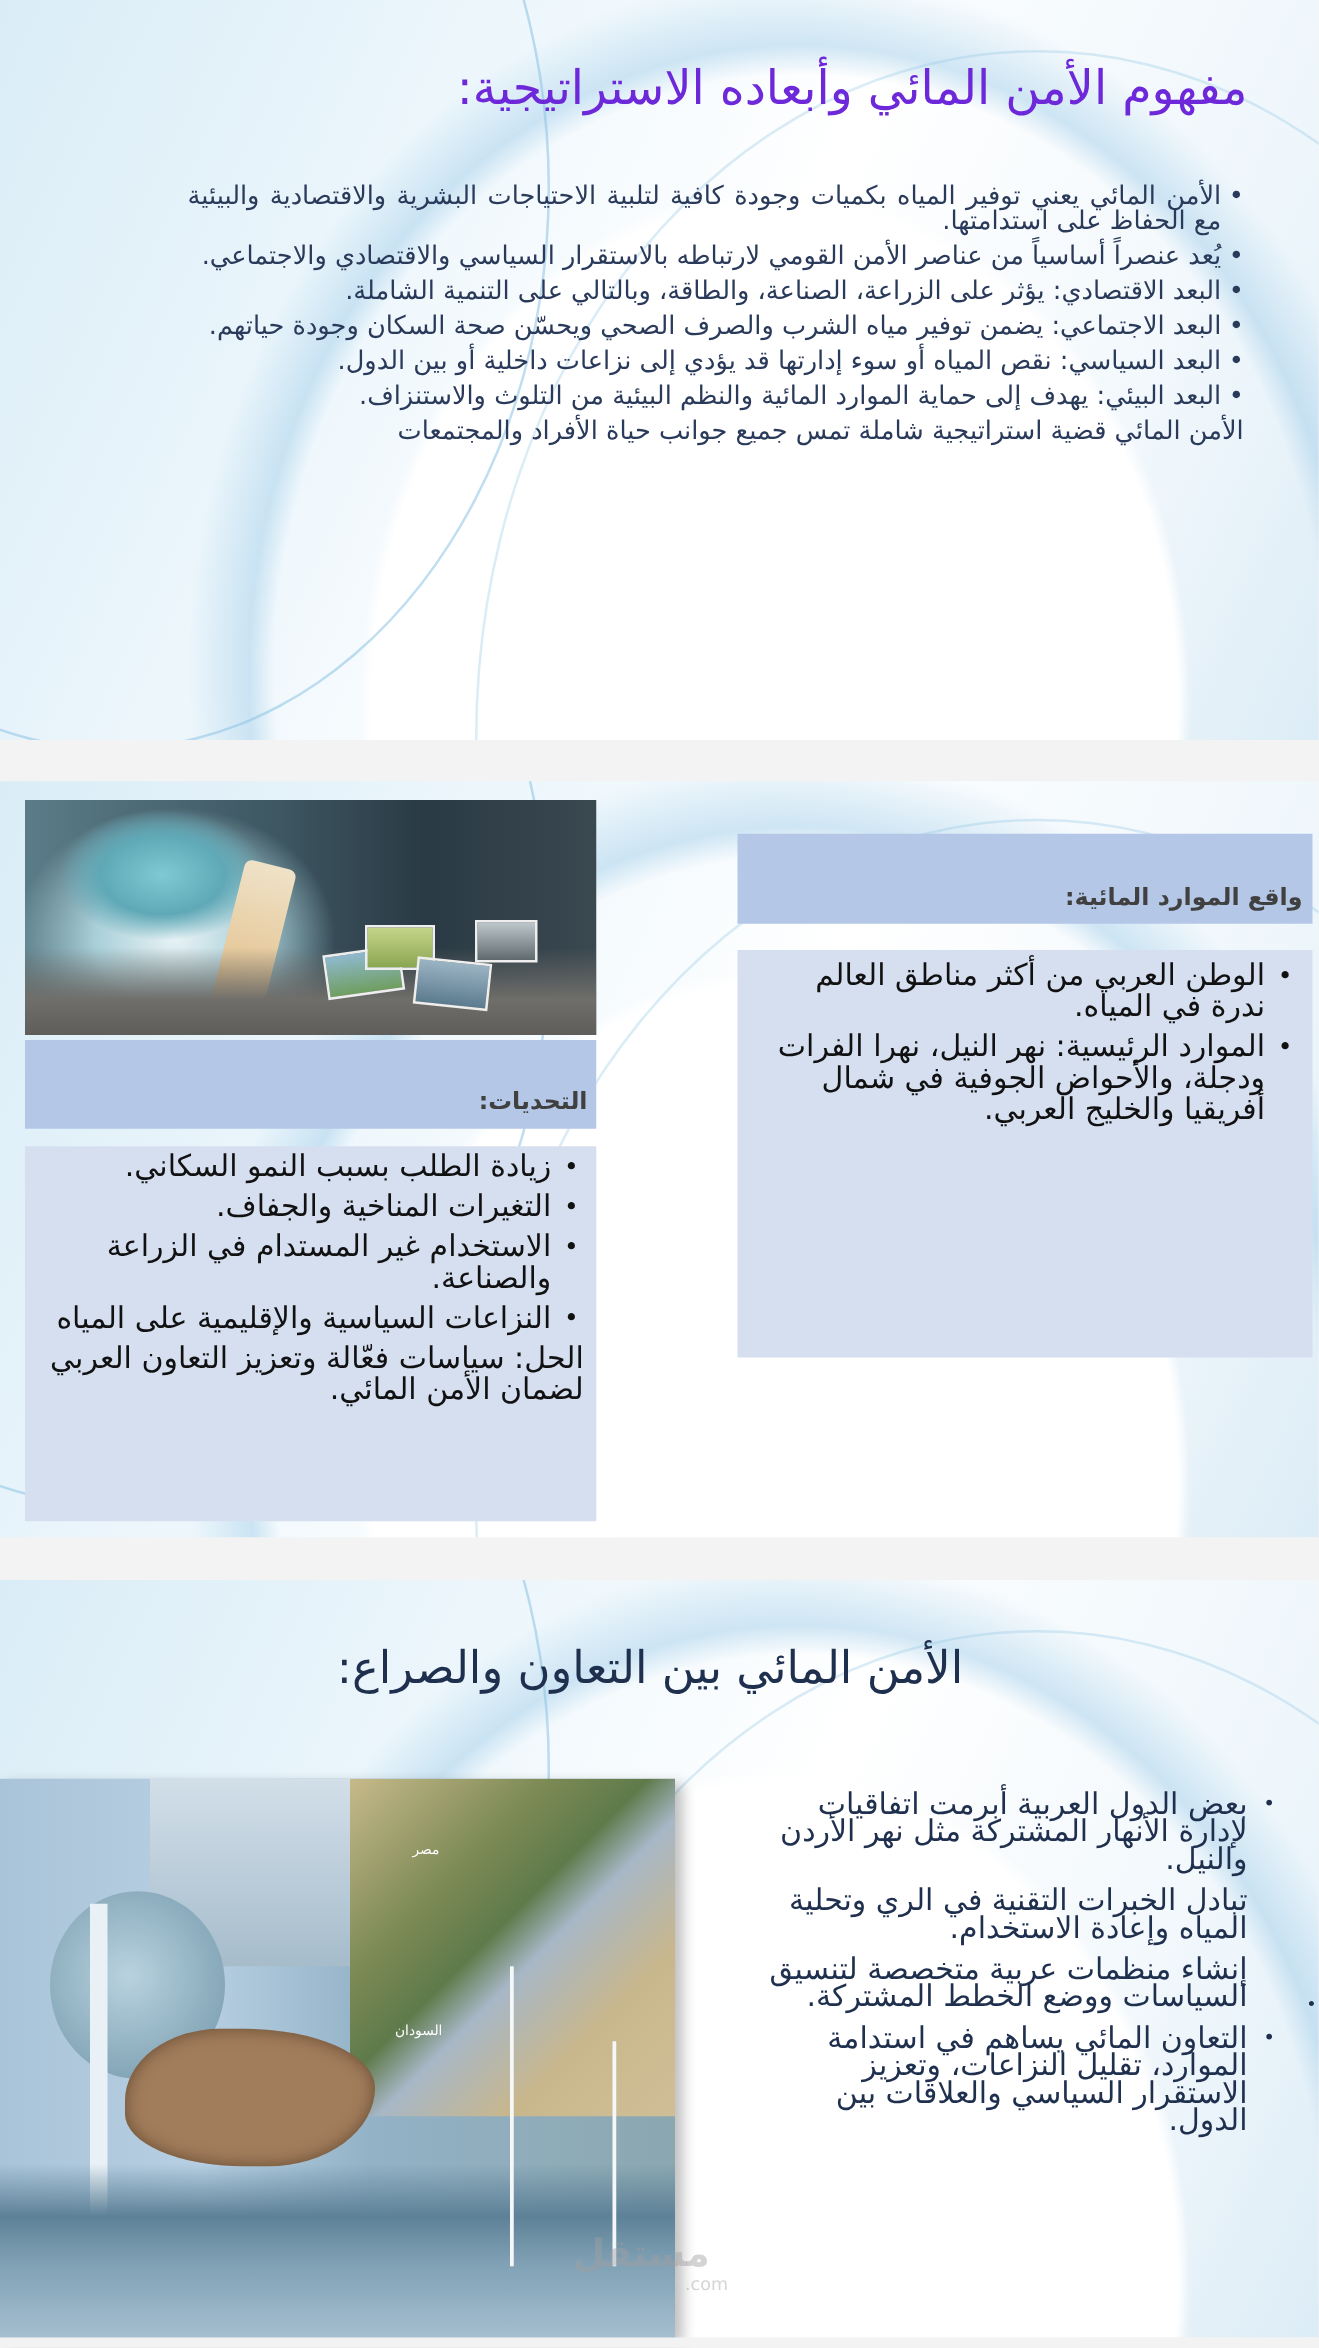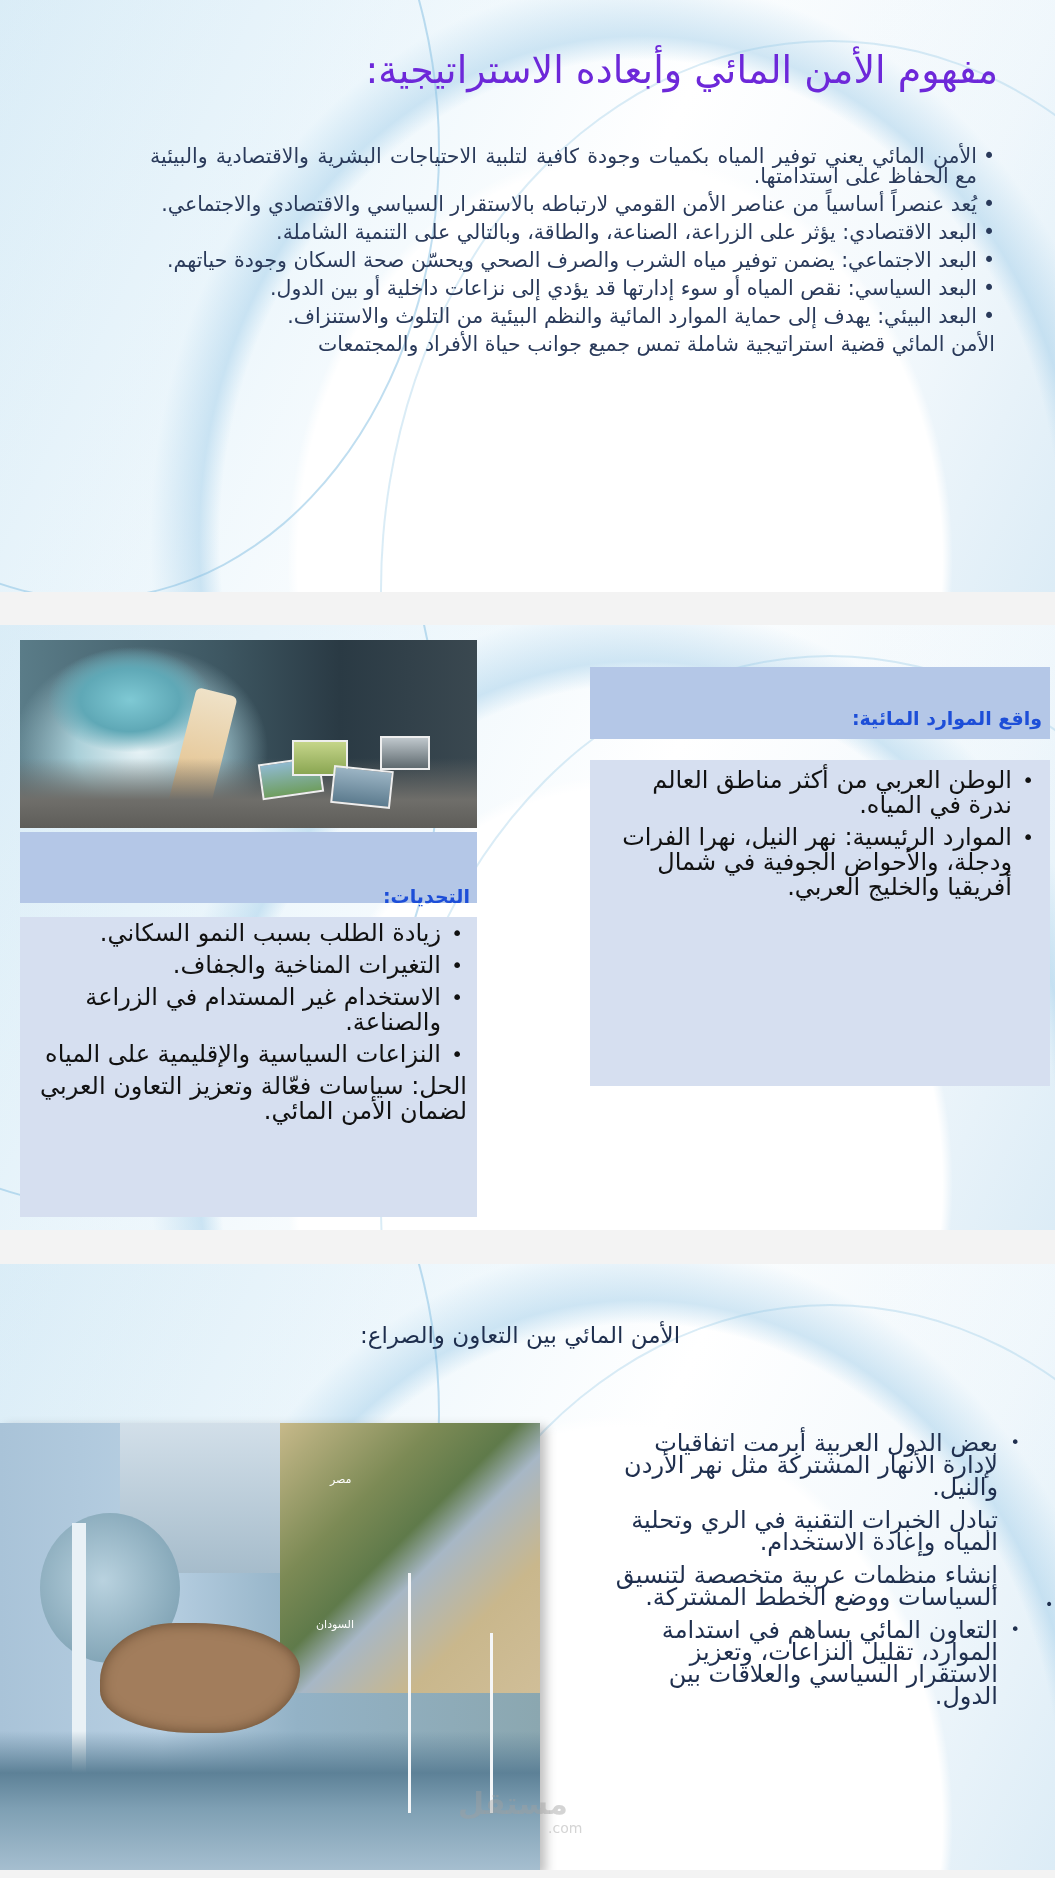--- a/index.html
+++ b/index.html
@@ -56,39 +56,39 @@
     background: linear-gradient(180deg, rgba(120,120,120,0), #6f6e6a 60%, #5e5d59);
   }
   .climate-img .photo { position: absolute; border: 2px solid #eee; }
   .climate-img .p1 { left: 240px; top: 120px; width: 62px; height: 36px; background: linear-gradient(#8fb9cf, #6f9e5f); transform: rotate(-8deg); }
   .climate-img .p2 { left: 272px; top: 100px; width: 56px; height: 36px; background: linear-gradient(#c5d58a, #8aa652); }
   .climate-img .p3 { left: 312px; top: 128px; width: 60px; height: 38px; background: linear-gradient(#9bb4c4, #5c7b8e); transform: rotate(6deg); }
   .climate-img .p4 { left: 360px; top: 96px; width: 50px; height: 34px; background: linear-gradient(#bfc7cc, #5f6a6f); }
 
   .panel-head {
     position: absolute; background: #b4c7e7; direction: rtl; text-align: right;
-    color: #1d4ed8; font-size: 19px; font-weight: bold;
+    color: #404040; font-size: 19px; font-weight: bold;
   }
   .panel-body {
     position: absolute; background: #d6dff0; direction: rtl; text-align: right;
     color: #111; font-size: 24px; line-height: 25px;
   }
   .panel-body ul { list-style: none; }
   .panel-body li { position: relative; padding-right: 26px; margin-bottom: 7px; }
   .panel-body li .bullet { position: absolute; right: 4px; top: 0; font-size: 20px; }
   .panel-body .plain { padding-right: 0; text-align: right; }
 
-  #challenges-head { left: 20px; top: 832px; width: 457px; height: 71px; padding: 53px 7px 0 0; }
+  #challenges-head { left: 20px; top: 832px; width: 457px; height: 71px; padding: 38px 7px 0 0; }
   #challenges-body { left: 20px; top: 917px; width: 457px; height: 300px; padding: 4px 10px 0 10px; }
   #resources-head { left: 590px; top: 667px; width: 460px; height: 72px; padding: 40px 8px 0 0; }
   #resources-body { left: 590px; top: 760px; width: 460px; height: 326px; padding: 8px 12px 0 12px; }
 
   .title3 {
     position: absolute; left: 200px; top: 1315px; width: 640px; direction: rtl; text-align: center;
-    font-size: 23px; line-height: 40px; color: #1f2f4e;
+    font-size: 36px; line-height: 40px; color: #1f2f4e;
   }
   .coop-img {
     left: 0; top: 1423px; width: 540px; height: 448px;
     background:
       linear-gradient(90deg, #a9c3d8 0%, #b7cfe2 30%, #93b2c6 55%, #8ba7b0 100%);
     box-shadow: 6px 4px 10px rgba(0,0,0,0.25);
   }
   .coop-img .globe {
     position: absolute; left: 40px; top: 90px; width: 140px; height: 150px; border-radius: 50%;
     background: radial-gradient(circle at 45% 45%, #b9d2df, #6f95a8);

